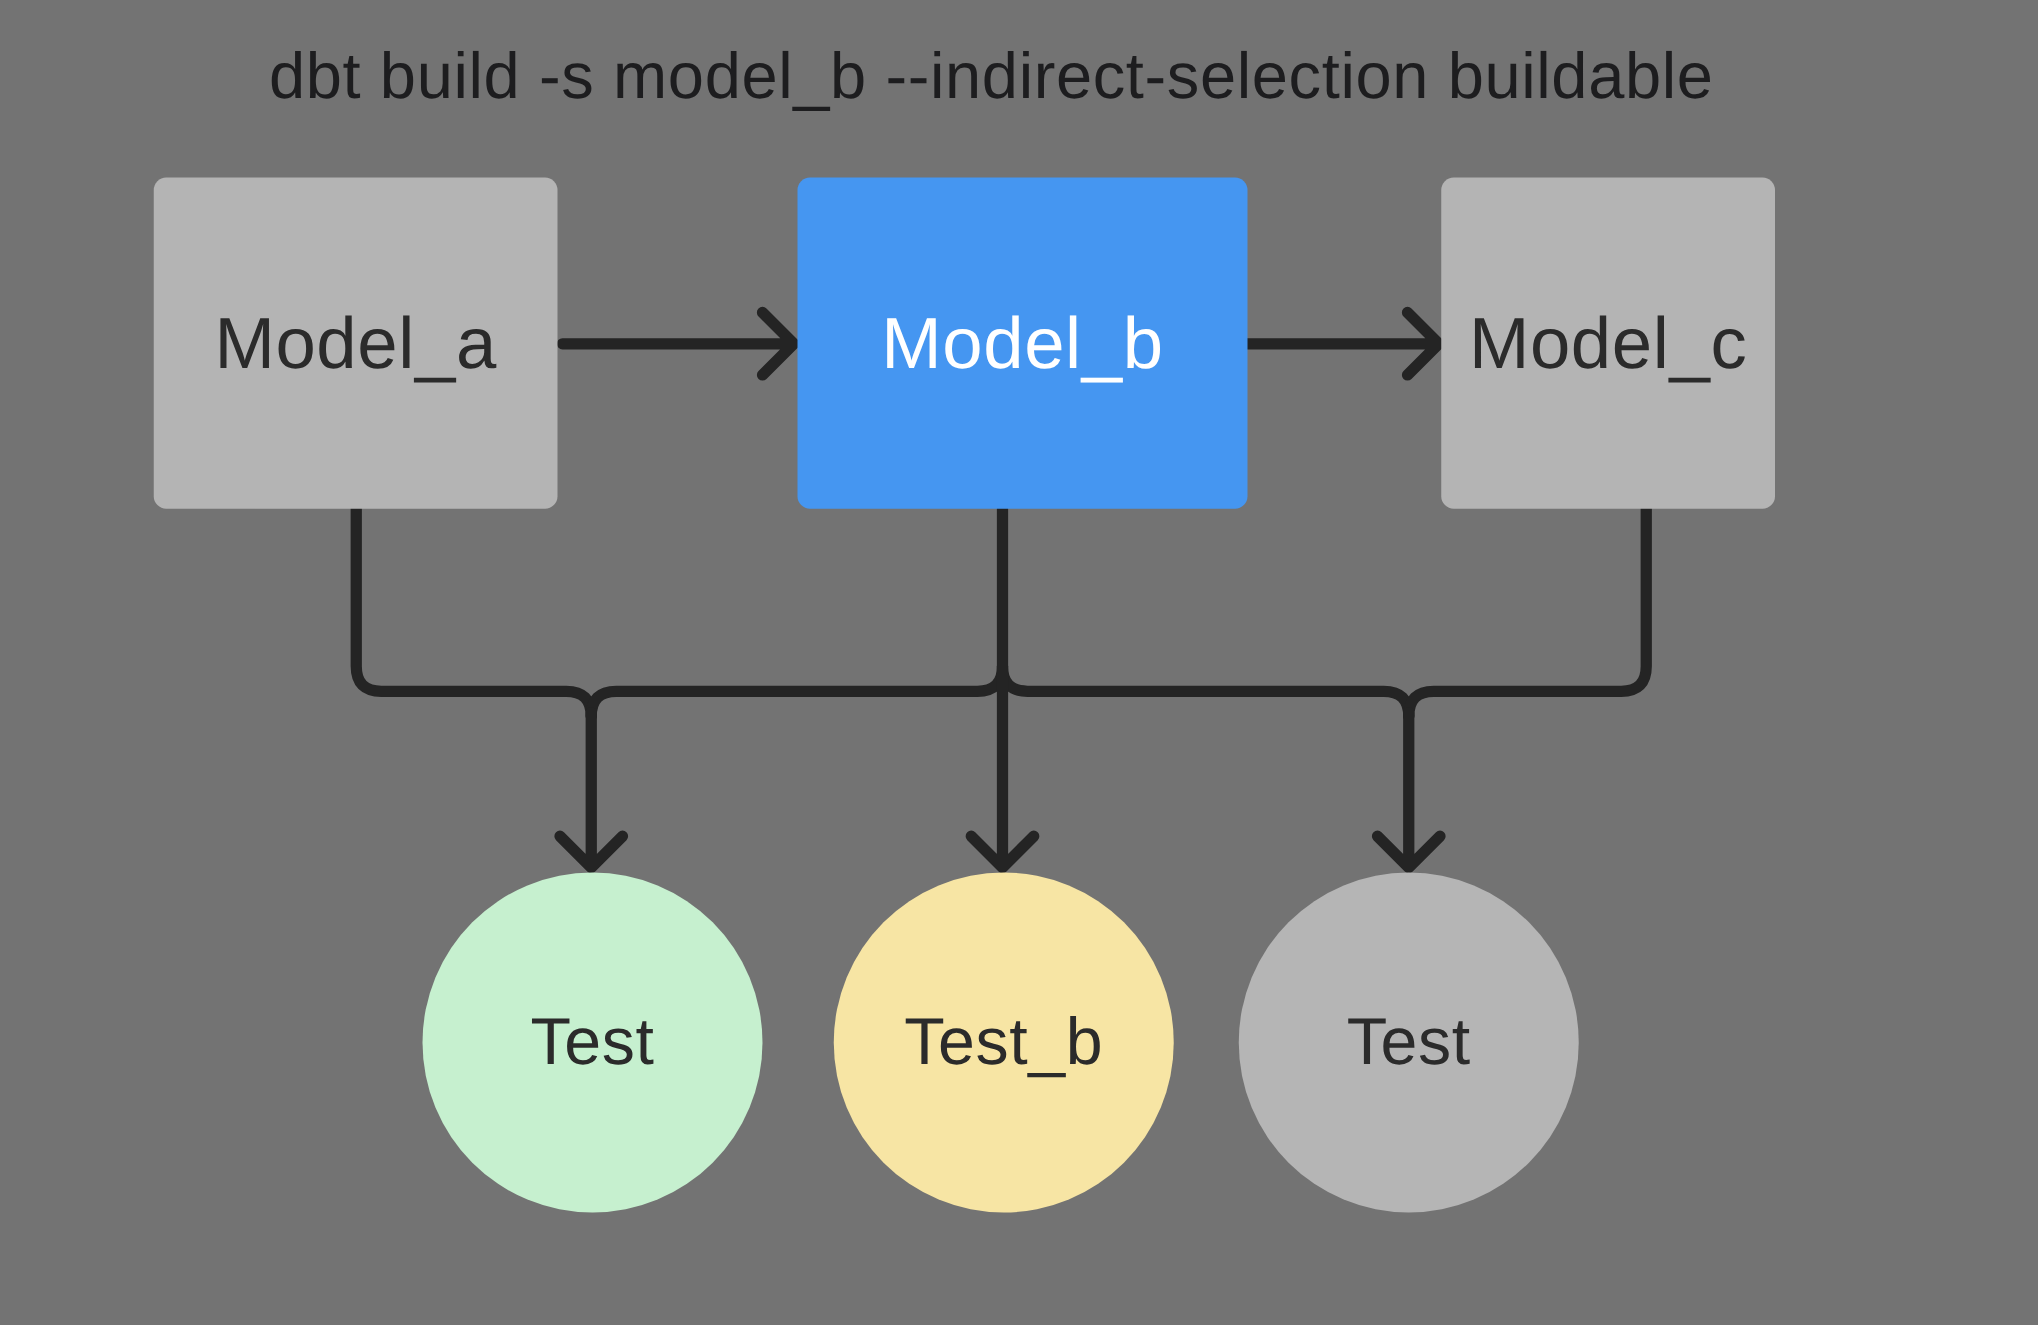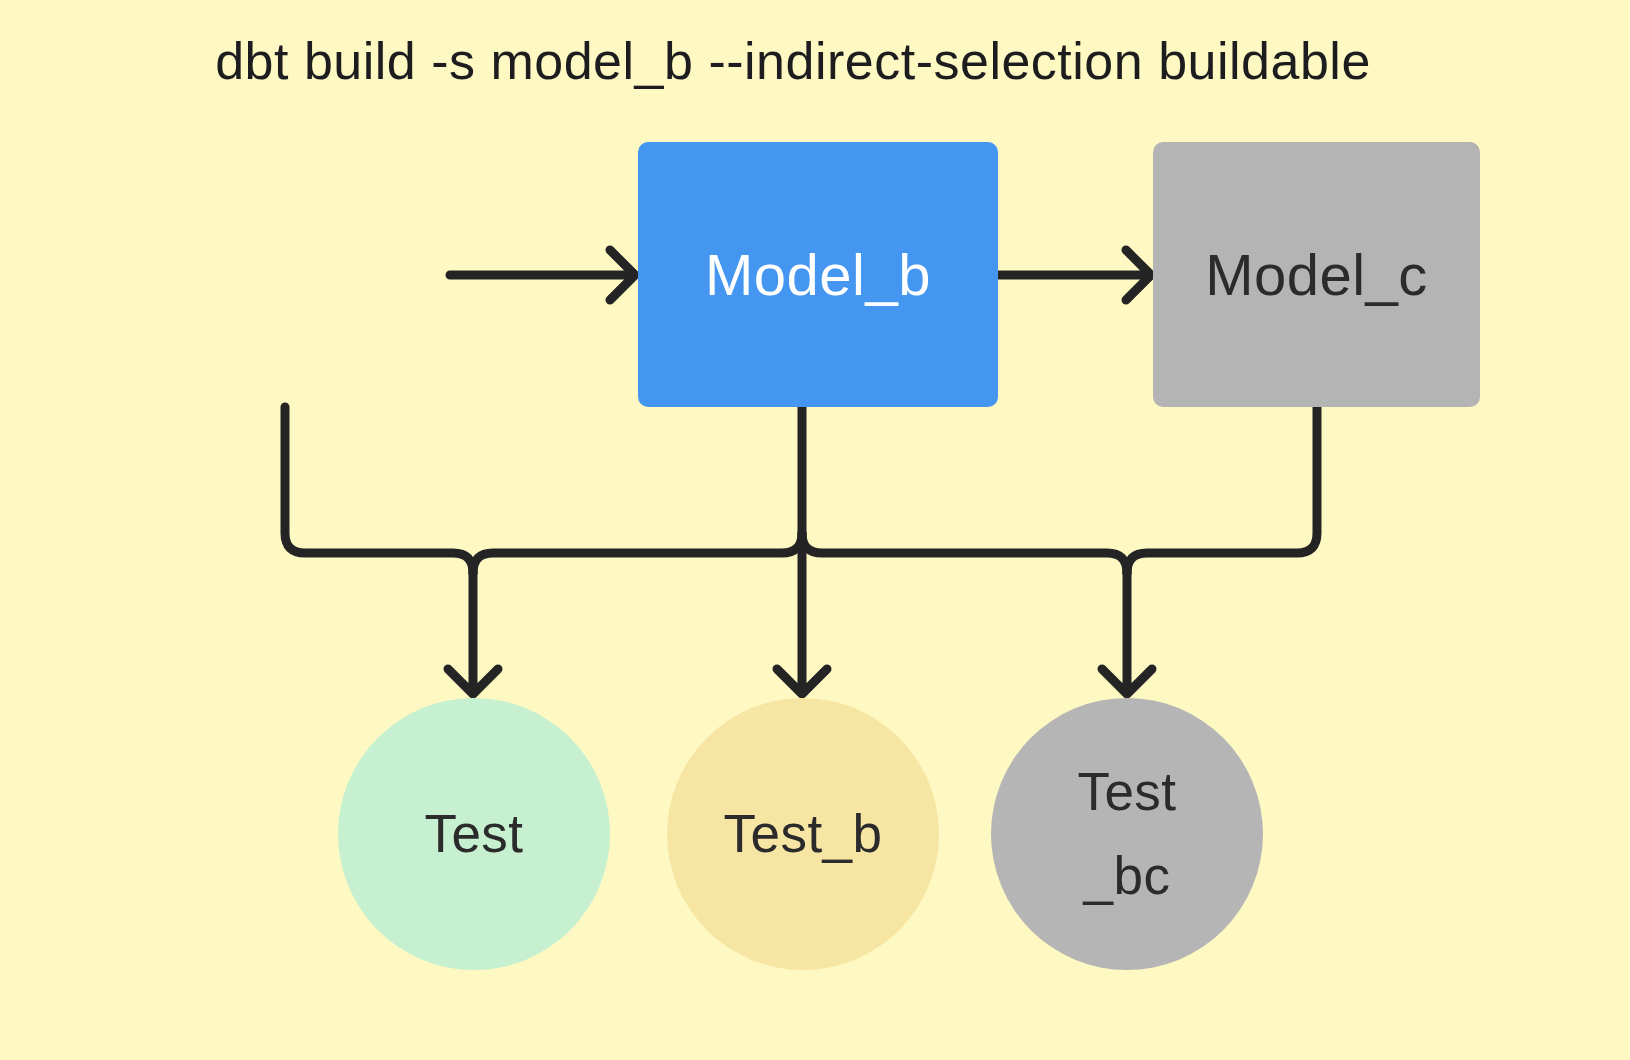--- a/index.html
+++ b/index.html
@@ -4,21 +4,21 @@
 <style>
   html, body {
     margin: 0;
     padding: 0;
     background: #ffffff;
   }
   .canvas {
     position: relative;
     width: 1630px;
     height: 1060px;
-    background: #fef9c3;
+    background: #737373;
     overflow: hidden;
     font-family: "Liberation Sans", "DejaVu Sans", sans-serif;
   }
   .title {
     position: absolute;
     top: 30px;
     left: 0;
     width: 1586px;
     text-align: center;
     font-size: 52px;
@@ -41,21 +41,21 @@
     align-items: center;
     justify-content: center;
   }
   .node-box .label {
     font-size: 58px;
     font-weight: 500;
     letter-spacing: 0.5px;
   }
   .box-a { left: 123px; width: 323px; }
   .box-b { left: 638px; width: 360px; }
-  .box-c { left: 1153px; width: 327px; text-align: center; }
+  .box-c { left: 1153px; width: 267px; text-align: center; }
   .node-circle {
     position: absolute;
     top: 698px;
     width: 272px;
     height: 272px;
     border-radius: 50%;
     display: flex;
     flex-direction: column;
     align-items: center;
     justify-content: center;
@@ -85,35 +85,37 @@
       <path d="M285 407 V533 Q285 553 305 553 H453 Q473 553 473 573"></path>
       <path d="M473 573 Q473 553 493 553 H782 Q802 553 802 533"></path>
       <path d="M802 533 Q802 553 822 553 H1107 Q1127 553 1127 573"></path>
       <path d="M1127 573 Q1127 553 1147 553 H1297 Q1317 553 1317 533 V407"></path>
       <path d="M473 570 V692 M448 669 L473 694 L498 669"></path>
       <path d="M802 407 V692 M777 669 L802 694 L827 669"></path>
       <path d="M1127 570 V692 M1102 669 L1127 694 L1152 669"></path>
     </g>
   </svg>
 
+  <div class="node-box box-a" style="background-color: rgb(180, 180, 180);">
+    <span class="label" style="color: rgb(43, 43, 43);">Model_a</span>
+  </div>
 
   <div class="node-box box-b" style="background-color: rgb(69, 150, 241);">
     <span class="label" style="color: rgb(255, 255, 255);">Model_b</span>
   </div>
 
   <div class="node-box box-c" style="background-color: rgb(180, 180, 180);">
     <span class="label" style="color: rgb(43, 43, 43);">Model_c</span>
   </div>
 
   <div class="node-circle circle-ab" style="background-color: rgb(198, 240, 207);">
     <span class="tline" style="color: rgb(43, 43, 43);">Test</span>
   </div>
 
   <div class="node-circle circle-b" style="background-color: rgb(247, 229, 164);">
     <span class="tline" style="color: rgb(43, 43, 43);">Test_b</span>
   </div>
 
   <div class="node-circle circle-bc" style="background-color: rgb(181, 181, 181);">
     <span class="tline" style="color: rgb(43, 43, 43);">Test</span>
-    <span class="tline" style="color: rgb(43, 43, 43);">_bc</span>
   </div>
 
 </div>
 
 </body></html>

